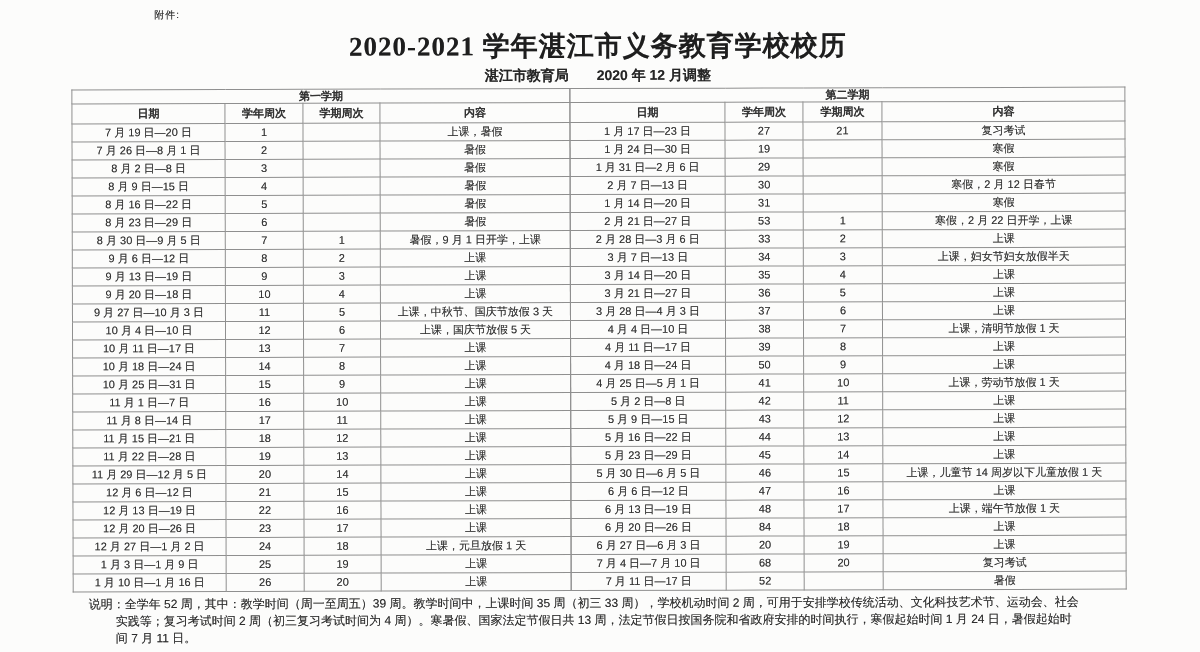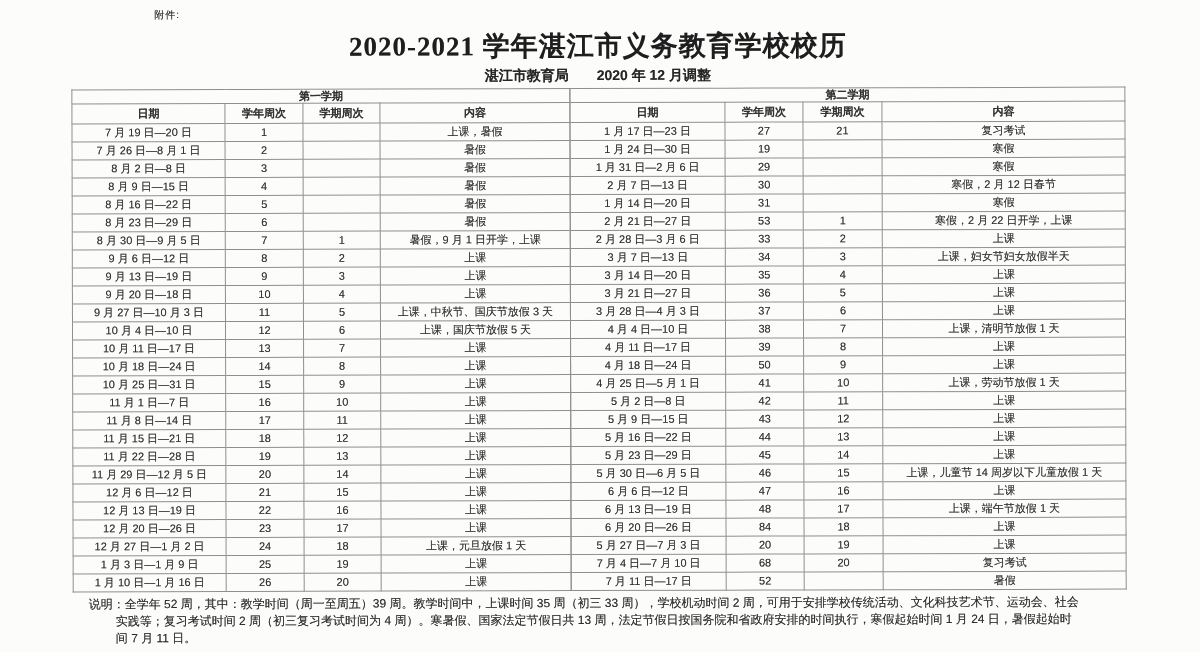--- a/index.html
+++ b/index.html
@@ -395,21 +395,21 @@
             <td>17</td>
             <td>上课，端午节放假 1 天</td>
           </tr>
           <tr>
             <td>6 月 20 日—26 日</td>
             <td>84</td>
             <td>18</td>
             <td>上课</td>
           </tr>
           <tr>
-            <td>5 月 27 日—7 月 3 日</td>
+            <td>6 月 27 日—6 月 3 日</td>
             <td>20</td>
             <td>19</td>
             <td>上课</td>
           </tr>
           <tr>
             <td>7 月 4 日—7 月 10 日</td>
             <td>68</td>
             <td>20</td>
             <td>复习考试</td>
           </tr>

